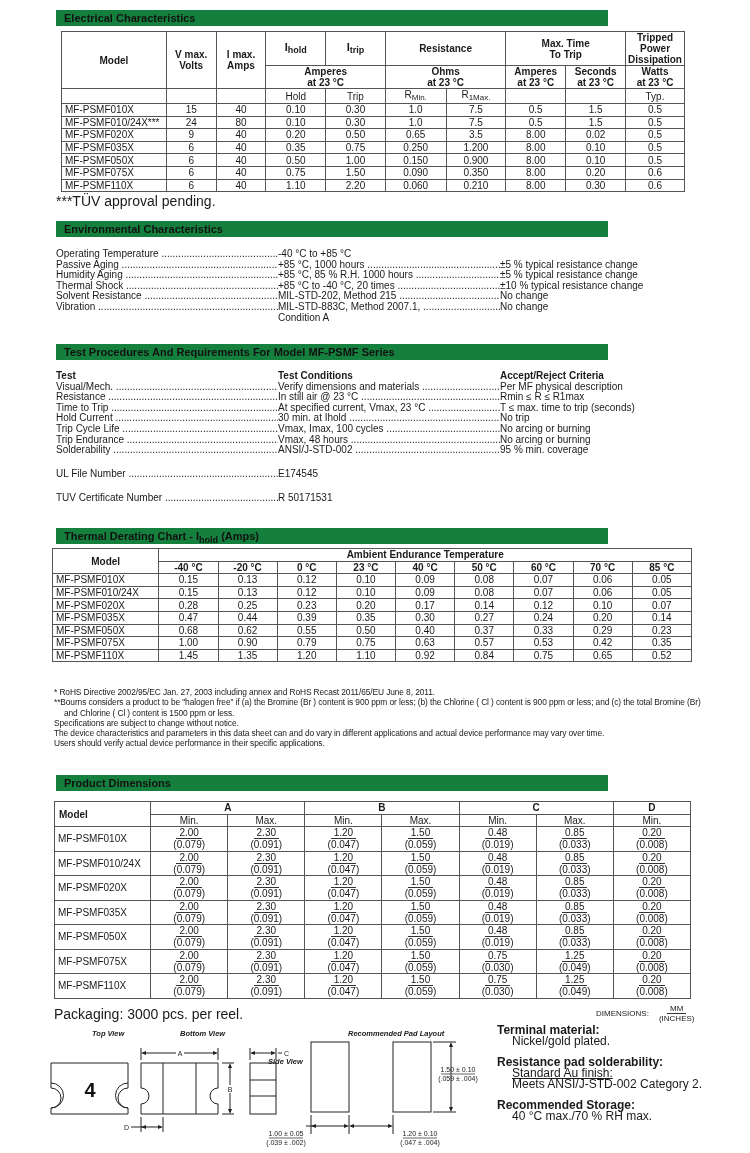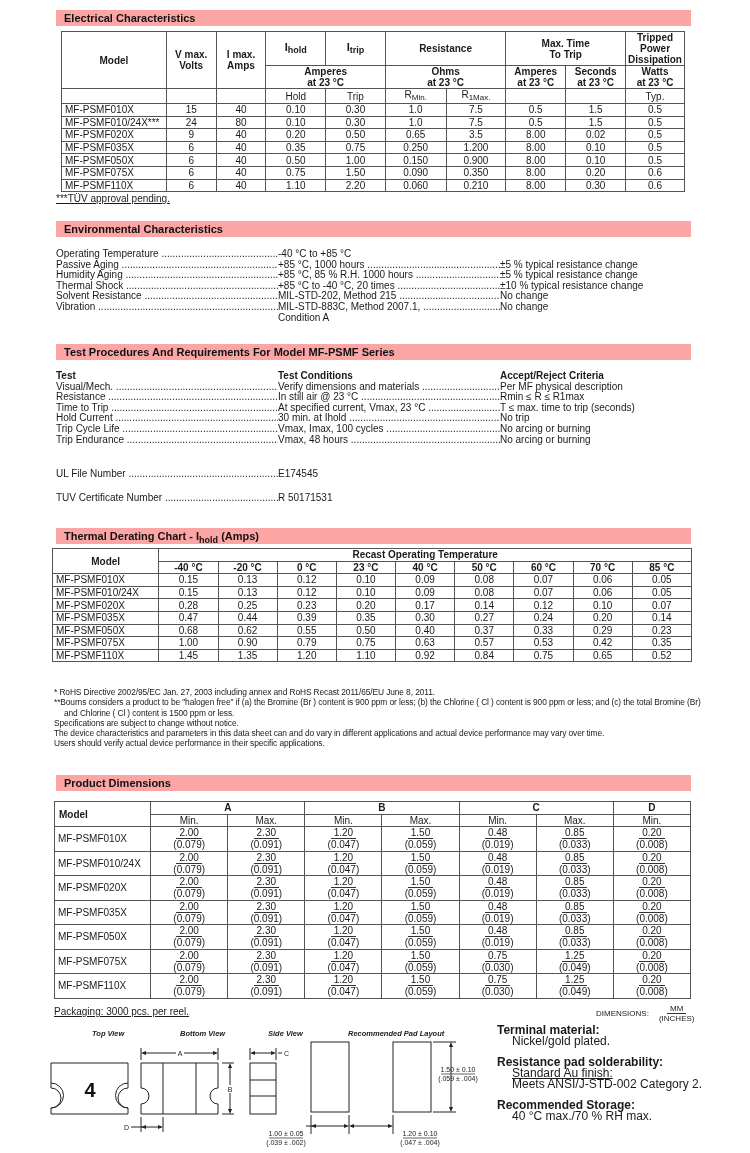--- a/index.html
+++ b/index.html
@@ -2,41 +2,41 @@
 <html><head>
 <meta charset="utf-8">
 <style>
   * { box-sizing: border-box; margin: 0; padding: 0; }
   html, body { background: #ffffff; }
   body {
     width: 750px; height: 1153px; position: relative; overflow: hidden;
     font-family: "Liberation Sans", sans-serif; color: #1a1a1a; font-size: 10px;
   }
   .section-bar {
-    position: absolute; left: 56px; width: 635px; height: 16px;
-    background: #fca5a5; font-weight: bold; font-size: 11px; line-height: 16px;
+    position: absolute; left: 56px; width: 552px; height: 16px;
+    background: #15803d; font-weight: bold; font-size: 11px; line-height: 16px;
     padding-left: 8px; color: #111;
   }
   .section-bar sub { font-size: 9px; }
   table { border-collapse: collapse; position: absolute; }
   td, th { border: 1px solid #555; text-align: center; font-size: 10px; font-weight: normal; line-height: 11px; padding: 0 2px; }
   th { font-weight: bold; }
   td.model { text-align: left; padding-left: 3px; }
 
   
   #elec { left: 61px; top: 31px; width: 624px; }
   #elec .hdr1 { height: 33px; }
   #elec .hdr2 { height: 23px; }
   #elec .hdr3 { height: 13px; }
   #elec td { height: 12.6px; }
   #elec .sym { font-size: 11px; text-align: center; }
   #elec .sym sub { font-size: 9px; vertical-align: -2px; }
   #elec .rsub sub { font-size: 8px; vertical-align: -2px; }
 
-  .note { position: absolute; font-size: 10px; text-decoration: underline; }
+  .note { position: absolute; font-size: 14px; }
 
   .kv { position: absolute; left: 56px; font-size: 10px; line-height: 10.6px; }
   .kv .row { display: flex; white-space: nowrap; }
   .kv .c1 { width: 222px; overflow: hidden; white-space: nowrap; }
   .kv .c2 { width: 222px; overflow: hidden; white-space: nowrap; }
   .kv .c3 { white-space: nowrap; }
   .dots::after { content: " ................................................................................................................................................................"; }
   .kv .hd { font-weight: bold; }
 
   
@@ -271,20 +271,25 @@
     <div class="row">
       <span class="c1 dots">Trip Cycle Life</span>
       <span class="c2 dots">Vmax, Imax, 100 cycles</span>
       <span class="c3">No arcing or burning</span>
     </div>
     <div class="row">
       <span class="c1 dots">Trip Endurance</span>
       <span class="c2 dots">Vmax, 48 hours</span>
       <span class="c3">No arcing or burning</span>
     </div>
+    <div class="row">
+      <span class="c1 dots">Solderability</span>
+      <span class="c2 dots">ANSI/J-STD-002</span>
+      <span class="c3">95 % min. coverage</span>
+    </div>
   </div>
 <div class="kv" style="top:469px;">
   <div class="row">
       <span class="c1 dots">UL File Number</span>
       <span class="c3">E174545</span>
     </div>
 </div>
 <div class="kv" style="top:493px;">
   <div class="row">
       <span class="c1 dots">TÜV Certificate Number</span>
@@ -295,21 +300,21 @@
 <div class="section-bar" style="top:528px;"><span>Thermal Derating Chart - I</span><sub>hold</sub><span> (Amps)</span></div>
 
 <table id="therm">
   <colgroup>
     <col style="width:106px">
     <col span="9" style="width:59px">
   </colgroup>
   <thead>
     <tr>
       <th rowspan="2" class="model-h">Model</th>
-      <th colspan="9" style="border-bottom:1px solid #555;">Recast Operating Temperature</th>
+      <th colspan="9" style="border-bottom:1px solid #555;">Ambient Endurance Temperature</th>
     </tr>
     <tr id="therm-temps">
         <th>-40 °C</th>
         <th>-20 °C</th>
         <th>0 °C</th>
         <th>23 °C</th>
         <th>40 °C</th>
         <th>50 °C</th>
         <th>60 °C</th>
         <th>70 °C</th>
@@ -517,21 +522,21 @@
 <div class="dim-legend">
   <span>DIMENSIONS:</span>
   <span class="fr">
       <span class="n">MM</span>
       <span>(INCHES)</span>
     </span>
 </div>
 
 <div class="diagram-label" style="left:68px; top:1029px;">Top View</div>
 <div class="diagram-label" style="left:156px; top:1029px;">Bottom View</div>
-<div class="diagram-label" style="left:244px; top:1029px;">Side View</div>
+<div class="diagram-label" style="left:244px; top:1057px;">Side View</div>
 <div class="diagram-label" style="left:324px; top:1029px;">Recommended Pad Layout</div>
 
 <svg style="position:absolute; left:0; top:1040px;" width="490" height="113">
   <g stroke="#222" stroke-width="1" fill="none">
 
     <g>
       <path d="M51 23 L128 23 L128 48 A10 10 0 0 0 128 68 L128 73 L128 74 L51 74 L51 68 A10 10 0 0 0 51 48 Z"></path>
       <path d="M51 43 A12 12 0 0 1 51 68"></path>
       <path d="M128 43 A12 12 0 0 0 128 68"></path>
     </g>

